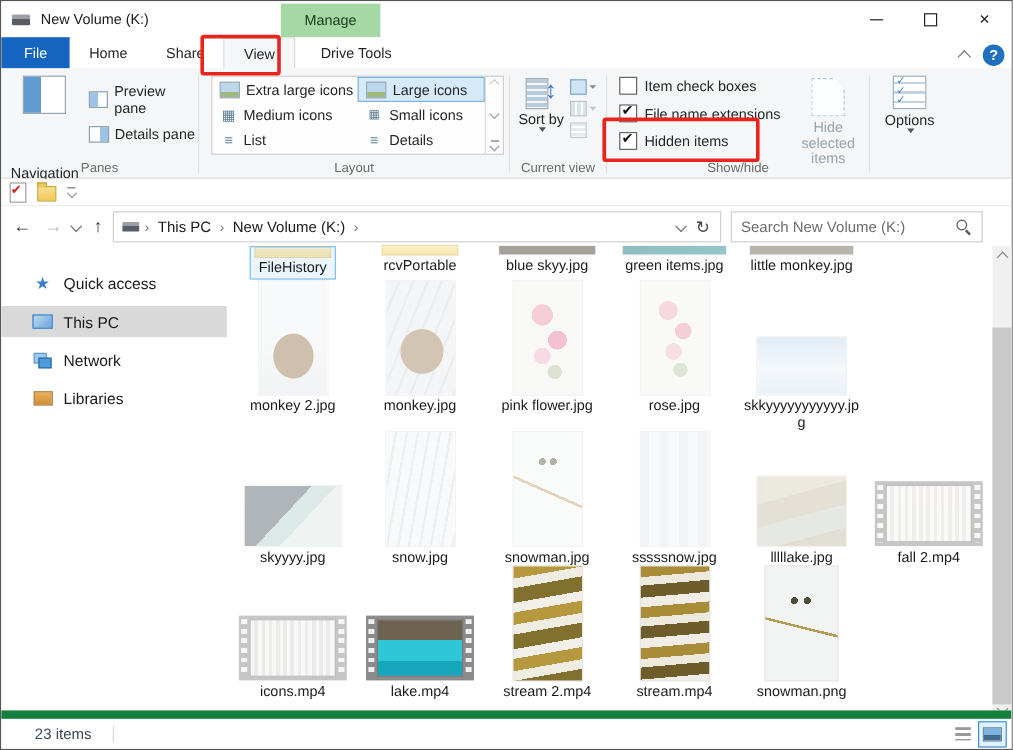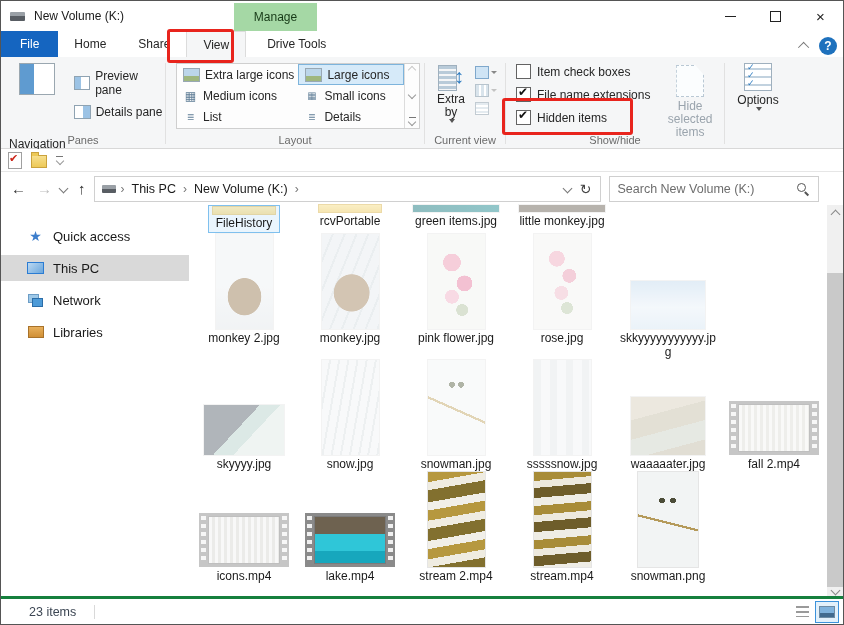--- a/index.html
+++ b/index.html
@@ -155,21 +155,21 @@
   .a-snowman2{background:radial-gradient(circle 3px at 40% 30%,#4c4c38 97%,transparent),radial-gradient(circle 3px at 58% 30%,#4c4c38 97%,transparent),linear-gradient(14deg,transparent 46%,#b59a5a 46% 48%,transparent 48%),#f2f4f4;}
 
   
   .scrollbar{flex:0 0 17px;background:#f0f0f0;display:flex;flex-direction:column;}
   .sc-arrow{height:18px;display:flex;align-items:center;justify-content:center;}
   .sc-track{flex:1;position:relative;}
   .sc-thumb{position:absolute;left:0;right:0;top:50px;height:314px;background:#c9c9c9;}
   .sc-chev{width:6px;height:6px;border-right:1.3px solid #888;border-bottom:1.3px solid #888;}
 
   
-  .statusbar{position:absolute;left:0;right:0;bottom:0;height:25px;background:#fff;border-top:3px solid #15803d;display:flex;align-items:center;}
+  .statusbar{position:absolute;left:0;right:0;bottom:0;height:25px;background:#fff;border-top:7px solid #15803d;display:flex;align-items:center;}
   .status-count{margin-left:28px;font-size:12.5px;color:#3c4653;}
   .status-sep{width:1px;height:14px;background:#d9d9d9;margin-left:18px;}
   .status-views{margin-left:auto;display:flex;align-items:center;gap:2px;margin-right:4px;}
   .sv-btn{width:22px;height:20px;display:flex;align-items:center;justify-content:center;}
   .sv-btn.sel{border:1px solid #3c92db;background:#e3f1fb;}
   .sv-details-ic{width:13px;height:11px;background:repeating-linear-gradient(180deg,#9a9a9a 0 2px,transparent 2px 5px);}
   .sv-thumb-ic{width:14px;height:10px;border:1px solid #6e8ca4;background:linear-gradient(180deg,#7fb2dc 0 55%,#416a8e 55%);}
 
   
   .anno{position:absolute;border:3px solid #e8241d;border-radius:3px;z-index:60;pointer-events:none;}
@@ -275,21 +275,21 @@
     </div>
     <div class="vsep"></div>
 
     <div class="rgroup g-current">
       <div class="current-body">
         <div class="sortby">
           <div class="sort-ic">
             <div class="sort-lines"></div>
             <div class="sort-arrow">↕</div>
           </div>
-          <span>Extra by</span>
+          <span>Sort by</span>
             <span class="caret"></span>
         </div>
         <div class="cv-minis">
           <div class="cv-mini">
               <div class="cv-sq"></div>
               <div class="mini-caret"></div>
             </div>
           <div class="cv-mini">
               <div class="cv-sq2"></div>
               <div class="mini-caret" style="border-top-color:#c3c3c3"></div>
@@ -402,20 +402,24 @@
             <div class="sel-box">
               <div class="art a-folder hid" style="width: 62px; height: 7px;"></div>
               <div class="flabel">FileHistory</div>
             </div>
           </div>
           <div class="cell">
             <div class="art a-folder hid" style="width: 62px; height: 7px;"></div>
             <div class="flabel">rcvPortable</div>
           </div>
           <div class="cell">
+            <div class="art a-strip-dark hid" style="width: 80px; height: 7px;"></div>
+            <div class="flabel">blue skyy.jpg</div>
+          </div>
+          <div class="cell">
             <div class="art a-strip-teal hid" style="width: 86px; height: 7px;"></div>
             <div class="flabel">green items.jpg</div>
           </div>
           <div class="cell">
             <div class="art a-strip-brown hid" style="width: 86px; height: 7px;"></div>
             <div class="flabel">little monkey.jpg</div>
           </div>
         </div>
         <div class="grid-row">
           <div class="cell">
@@ -471,21 +475,21 @@
           <div class="cell">
             <div class="thumb-area">
               <div class="art a-snow-trees hid" style="width: 57px; height: 95px;"></div>
             </div>
             <div class="flabel">sssssnow.jpg</div>
           </div>
           <div class="cell">
             <div class="thumb-area">
               <div class="art a-water hid" style="width: 74px; height: 58px;"></div>
             </div>
-            <div class="flabel">waaaaater.jpg</div>
+            <div class="flabel">lllllake.jpg</div>
           </div>
           <div class="cell">
             <div class="thumb-area">
               <div class="film hid">
                 <div class="art a-fall2" style="width: 70px; height: 46px;"></div>
               </div>
             </div>
             <div class="flabel">fall 2.mp4</div>
           </div>
         </div>

